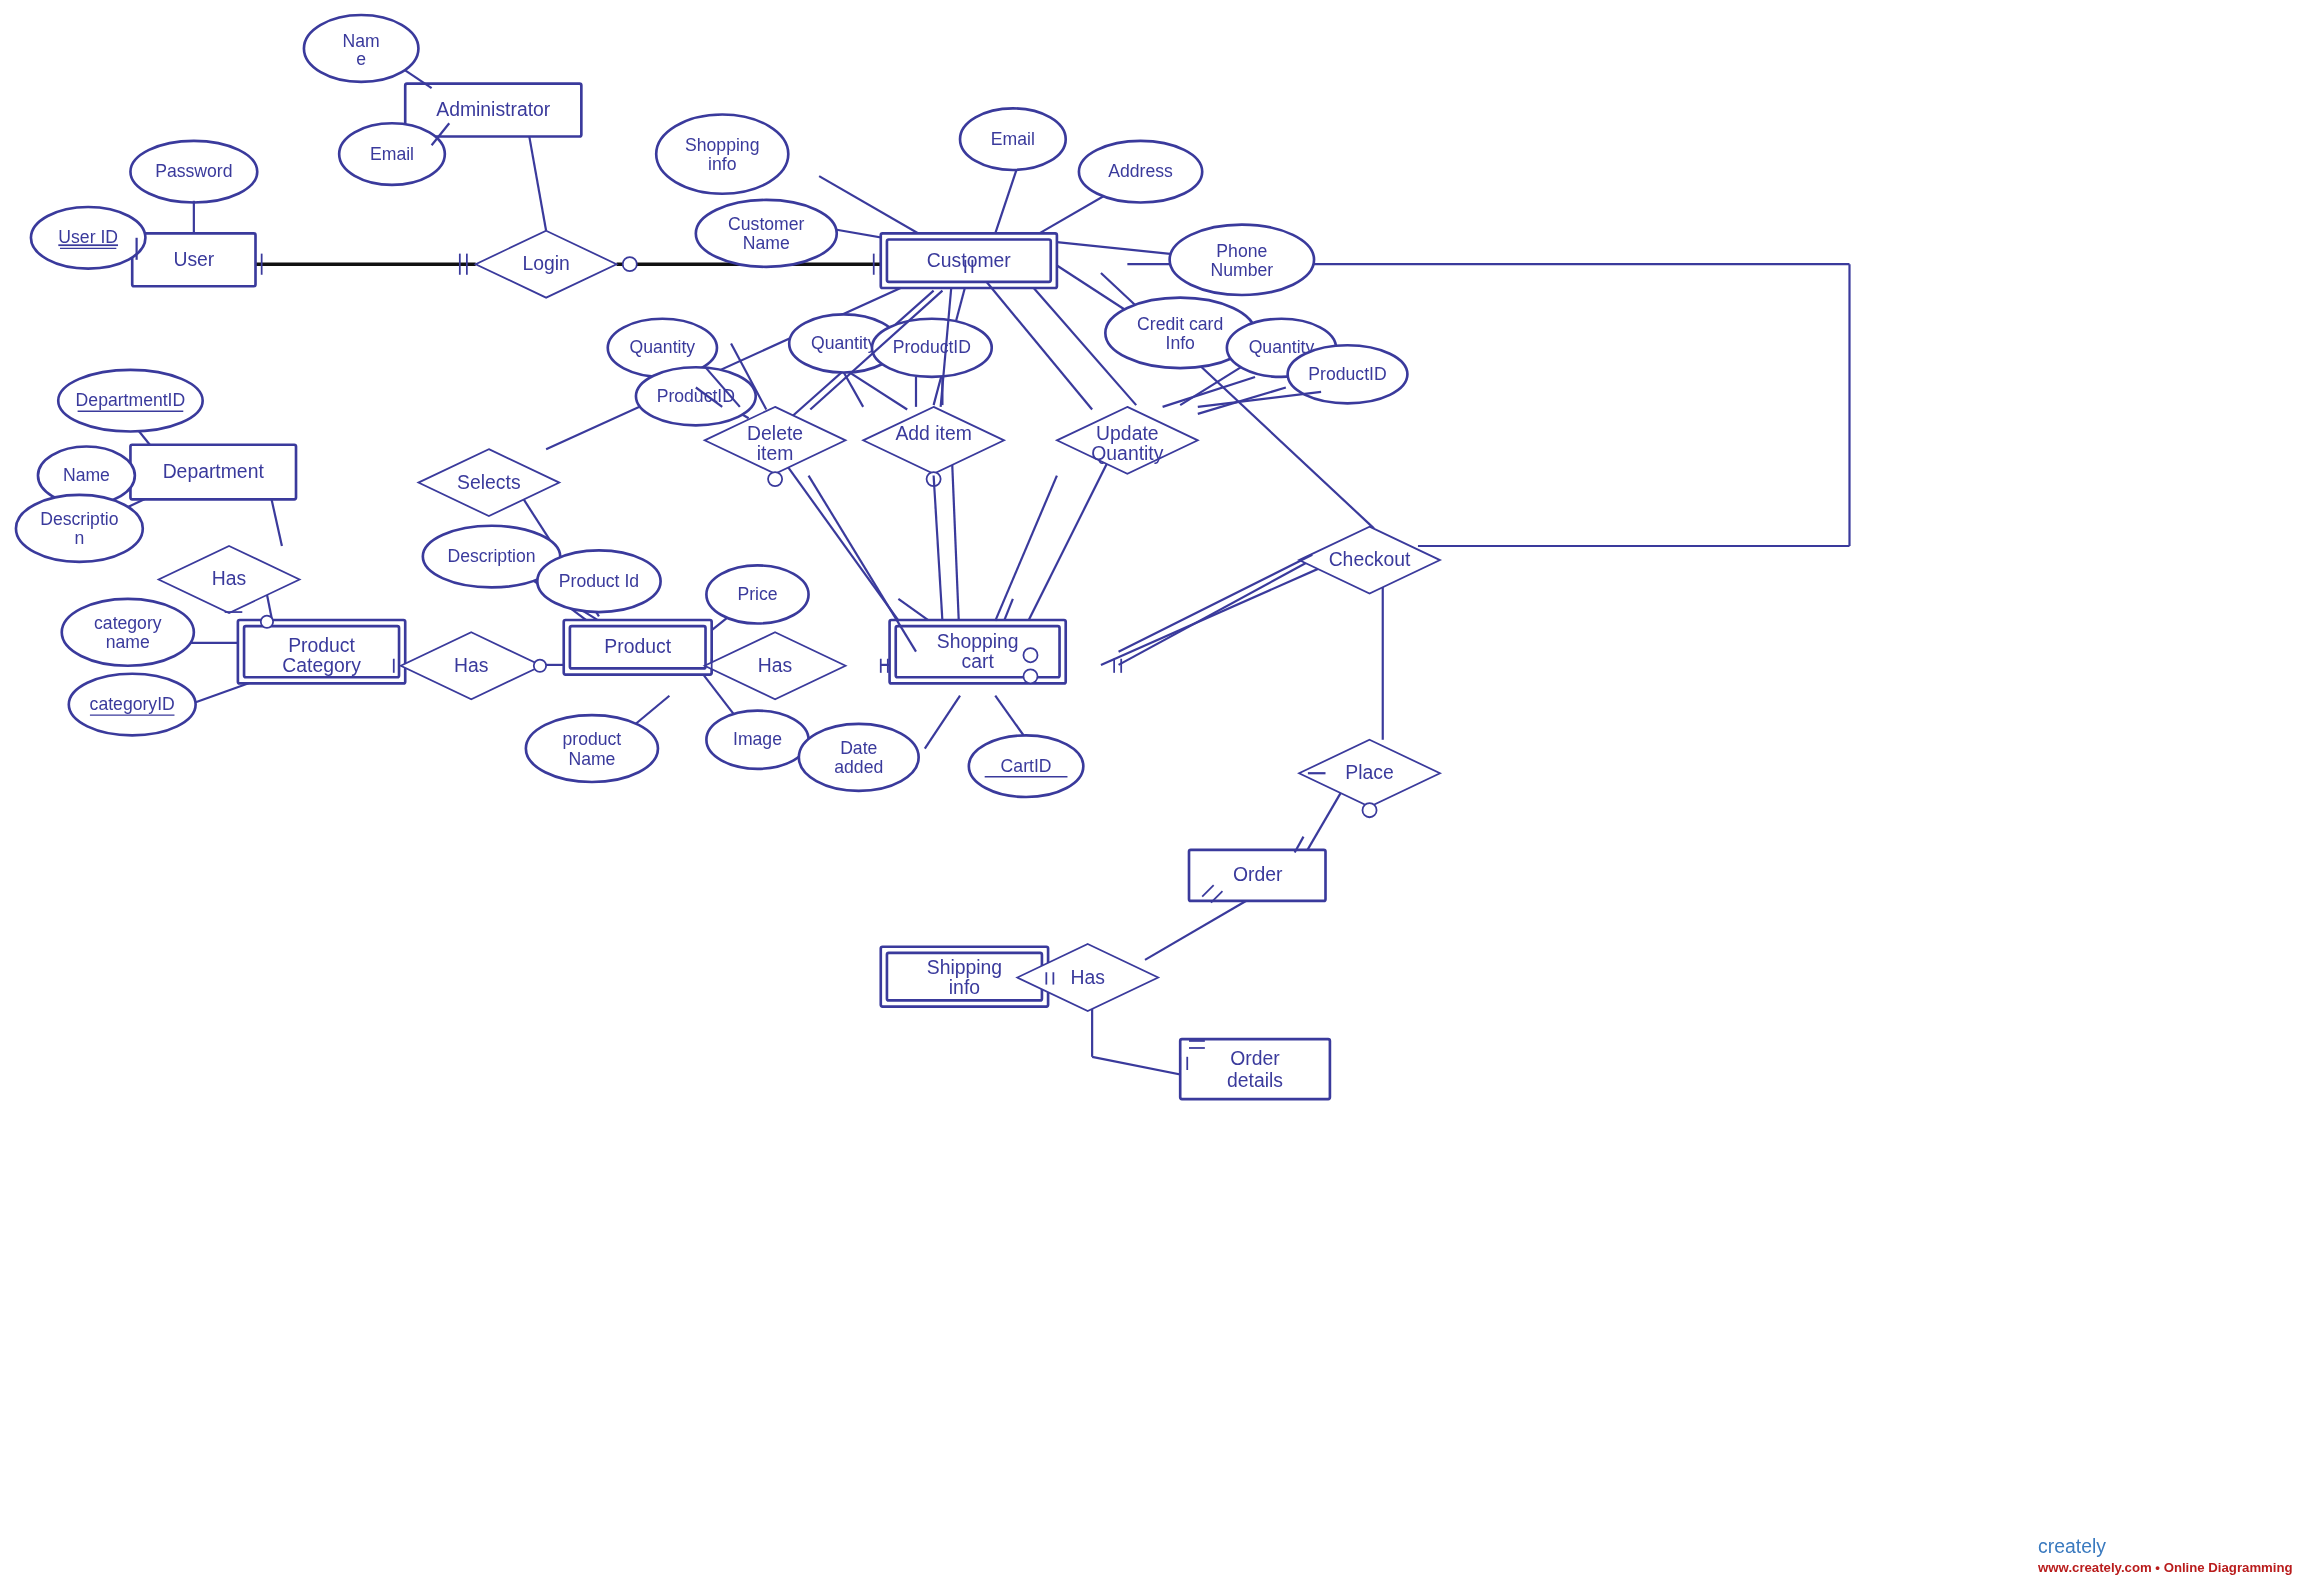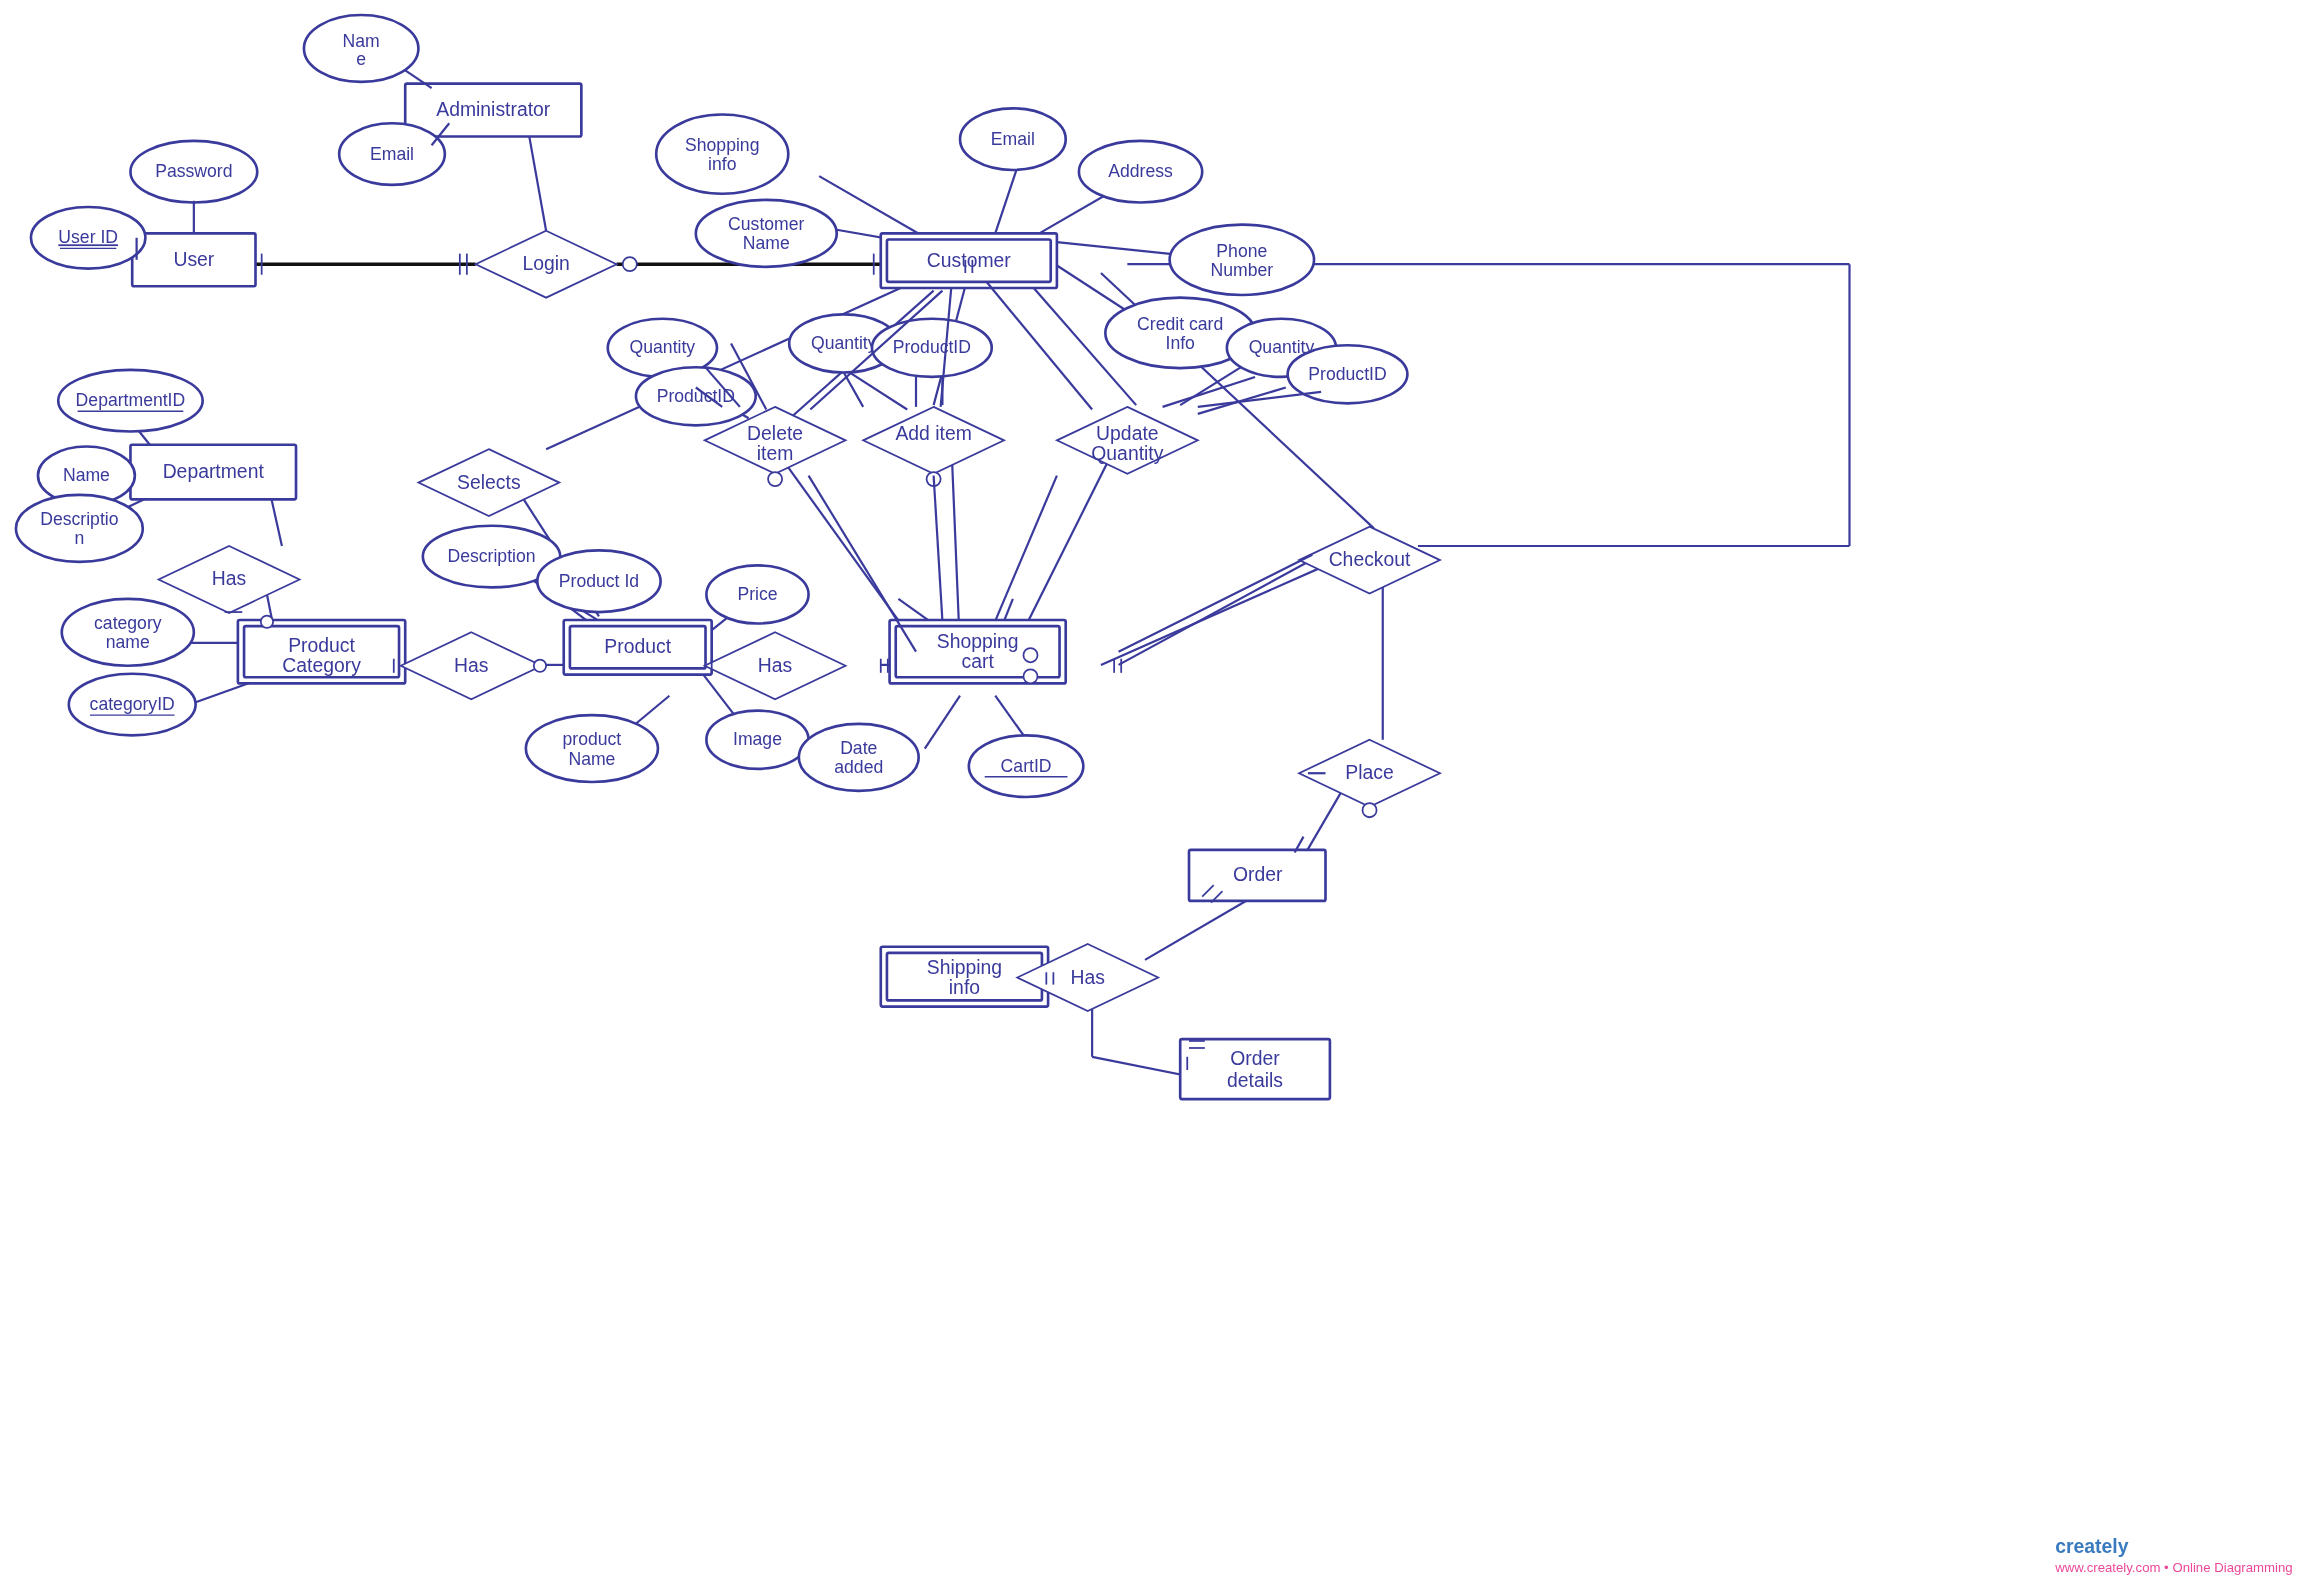--- a/index.html
+++ b/index.html
@@ -510,16 +510,16 @@
 
   <line class="er-line" x1="1505" y1="878" x2="1485" y2="878"></line>
   <line class="er-line" x1="1480" y1="950" x2="1470" y2="968"></line>
 
   <line class="er-line" x1="1490" y1="630" x2="1270" y2="740"></line>
 
 </svg>
 </div>
 
 <div class="watermark">
-  <span style="font-weight:bold;font-size:19.4px;color:#3a7abf;">creately</span><br>
-  <span style="font-size:13.2px;color:#ec4899;">www.creately.com • Online Diagramming</span>
+  <span style="font-weight:normal;font-size:19.4px;color:#3a7abf;">creately</span><br>
+  <span style="font-size:13.2px;color:#b91c1c;font-weight:bold;">www.creately.com • Online Diagramming</span>
 </div>
 
 
 </body></html>

